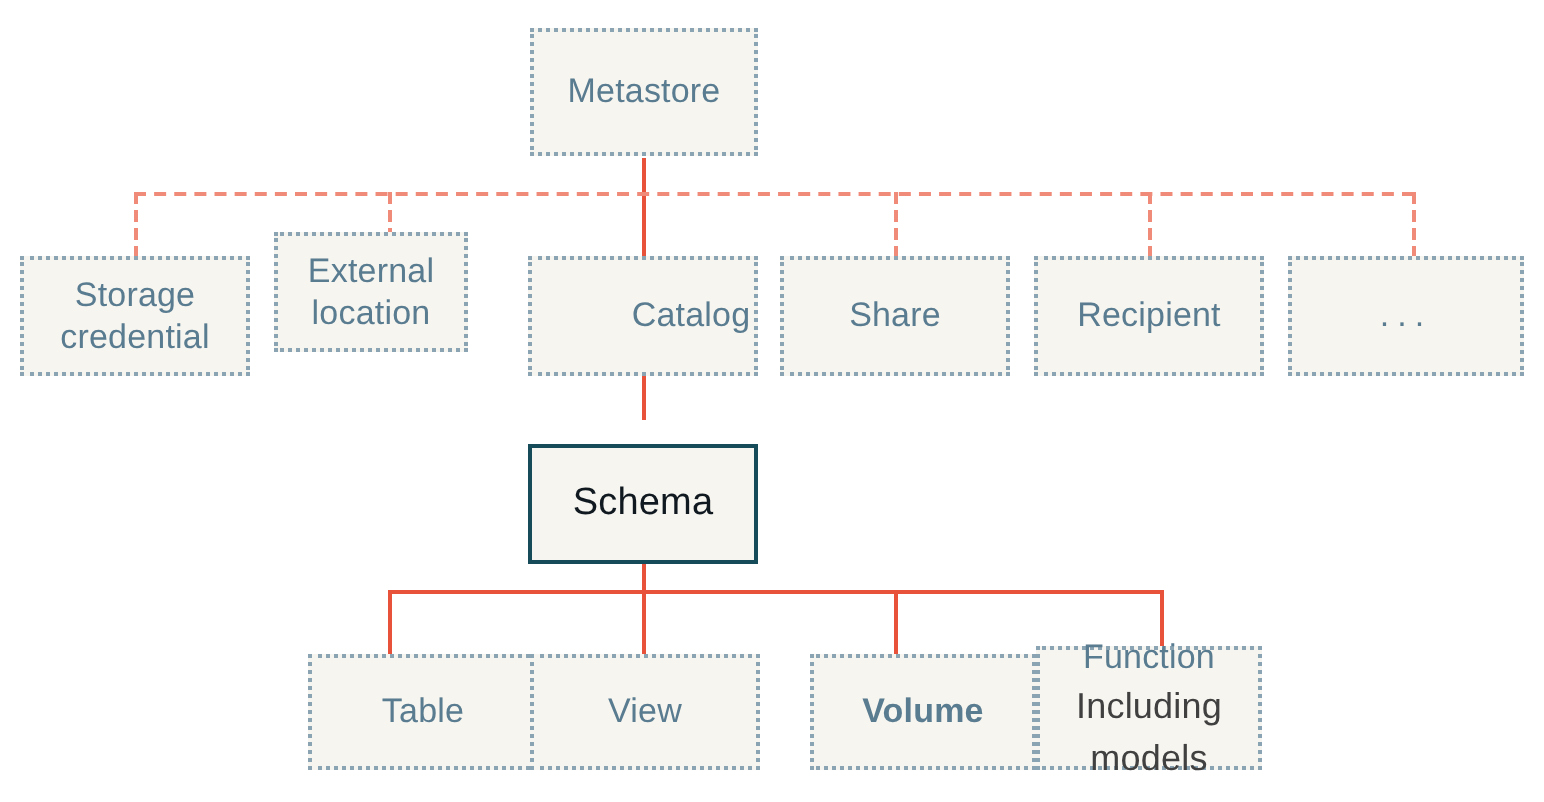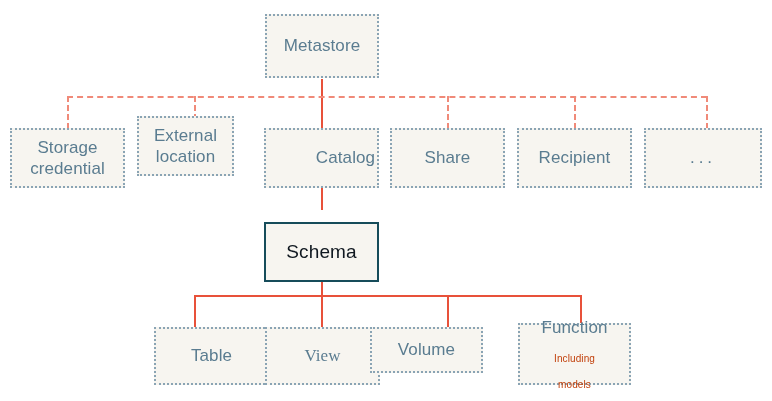--- a/index.html
+++ b/index.html
@@ -51,24 +51,24 @@
     color: #5A7C90;
     font-size: 17px;
     line-height: 1.25;
     letter-spacing: 0.1px;
   }
   .node .label {
     display: block;
   }
   .node .sublabel {
     display: block;
-    font-size: 10px;
+    font-size: 18px;
     line-height: 1.2;
-    color: #c2410c;
-    margin-top: 14px;
+    color: #404040;
+    margin-top: 4px;
   }
 
   
   .node.highlight {
     border: 2px solid #164C5A;
     color: #101820;
     font-size: 19px;
   }
 
   
@@ -134,25 +134,25 @@
   </div>
 
   <div class="node highlight" style="left:264px; top:210px; width:115px; height:60px;margin-top:12px;">
     <span class="label">Schema</span>
   </div>
 
   <div class="node" style="left:138px; top:327px; width:115px; height:58px;margin-left:16px;">
     <span class="label">Table</span>
   </div>
 
-  <div class="node" style="left:265px; top:327px; width:115px; height:58px;font-family:Liberation Serif, serif;">
+  <div class="node" style="left:265px; top:327px; width:115px; height:58px;">
     <span class="label">View</span>
   </div>
 
-  <div class="node" style="left:370px; top:327px; width:113px; height:46px;">
+  <div class="node" style="left:405px; top:327px; width:113px; height:58px;font-weight:bold;">
     <span class="label">Volume</span>
   </div>
 
   <div class="node" style="left:518px; top:323px; width:113px; height:62px;">
     <span class="label">Function</span>
     <span class="sublabel">Including</span>
     <span class="sublabel">models</span>
   </div>
 
 </div>

